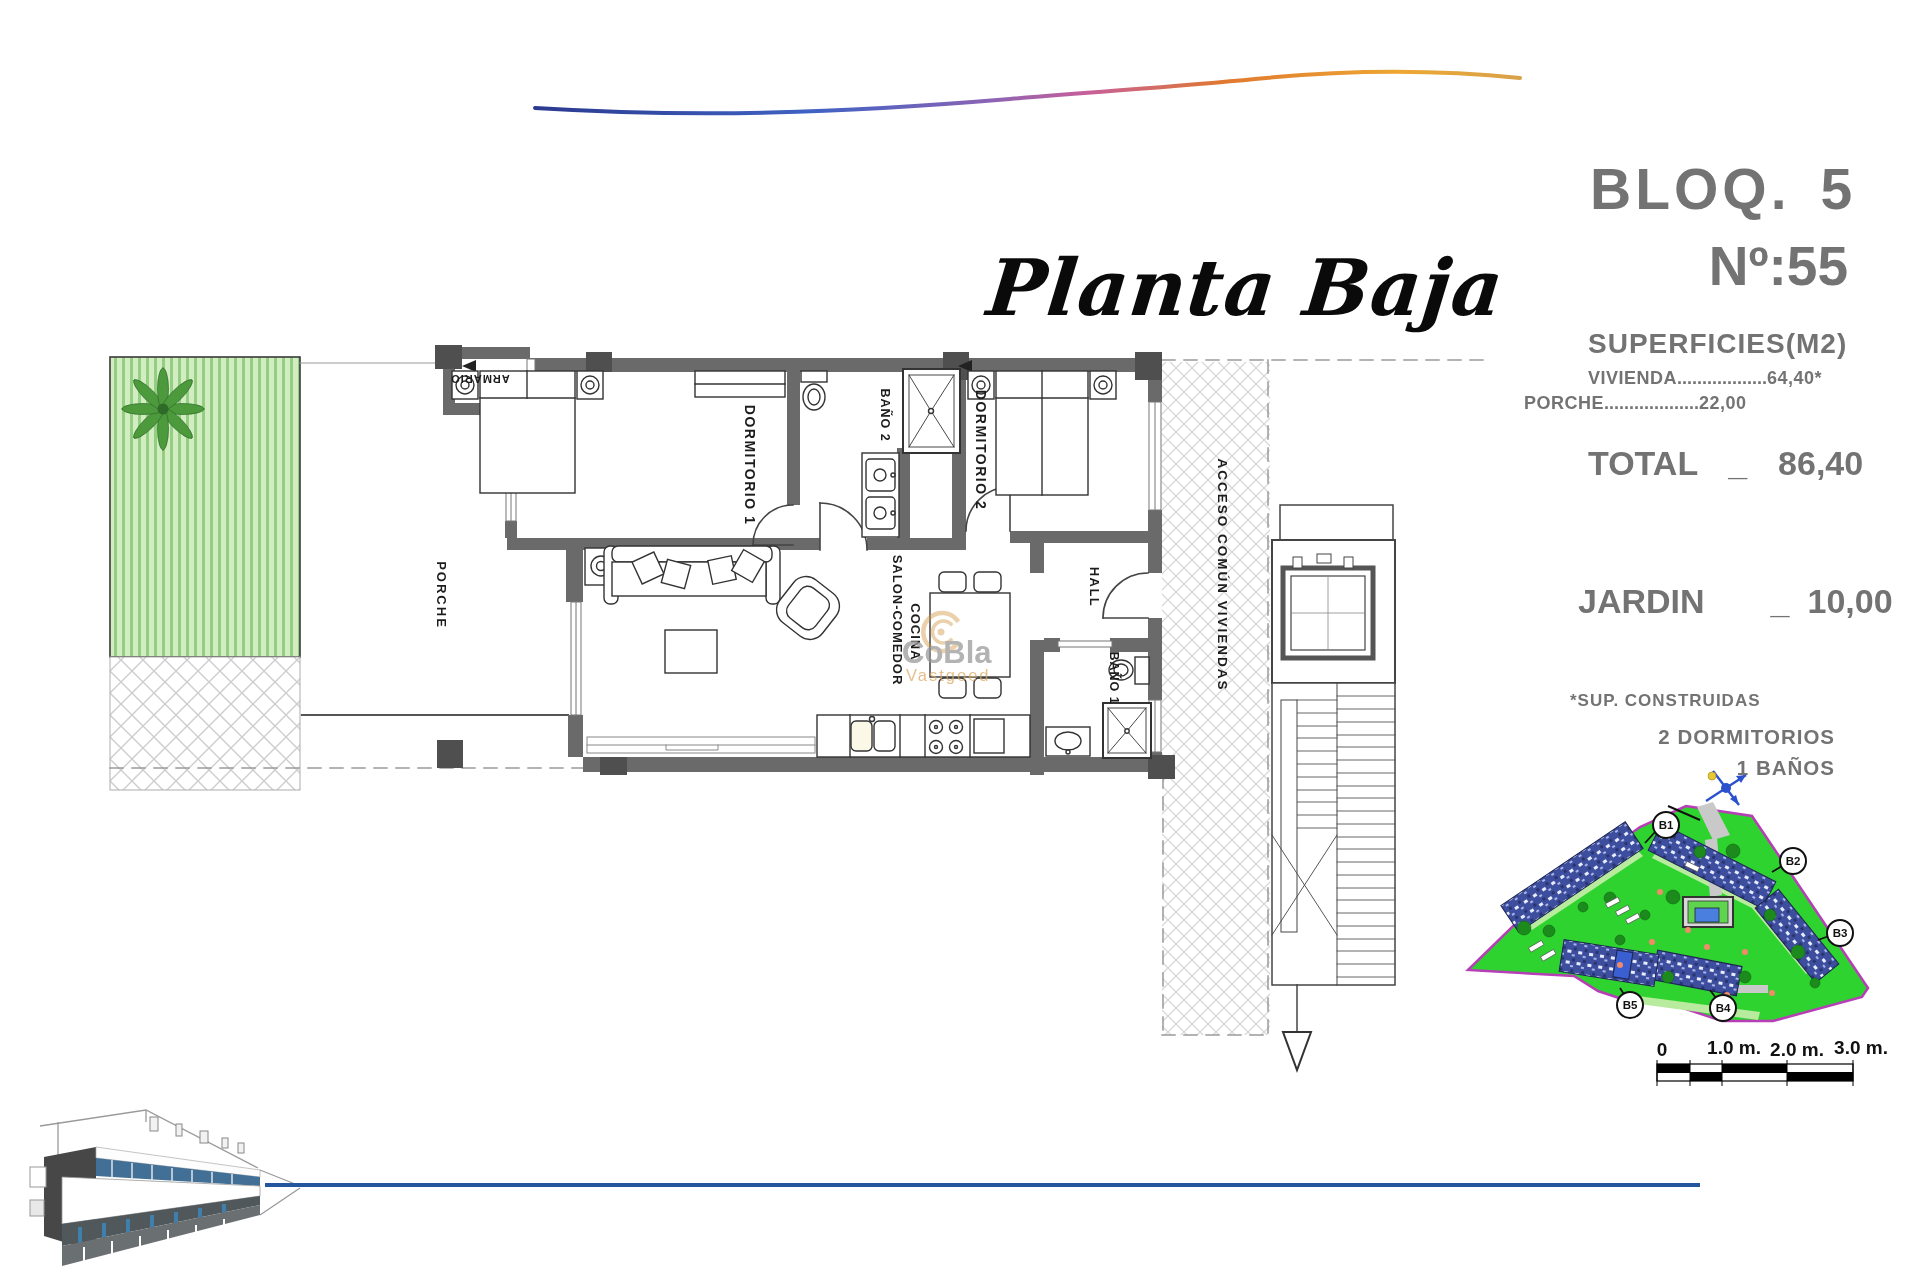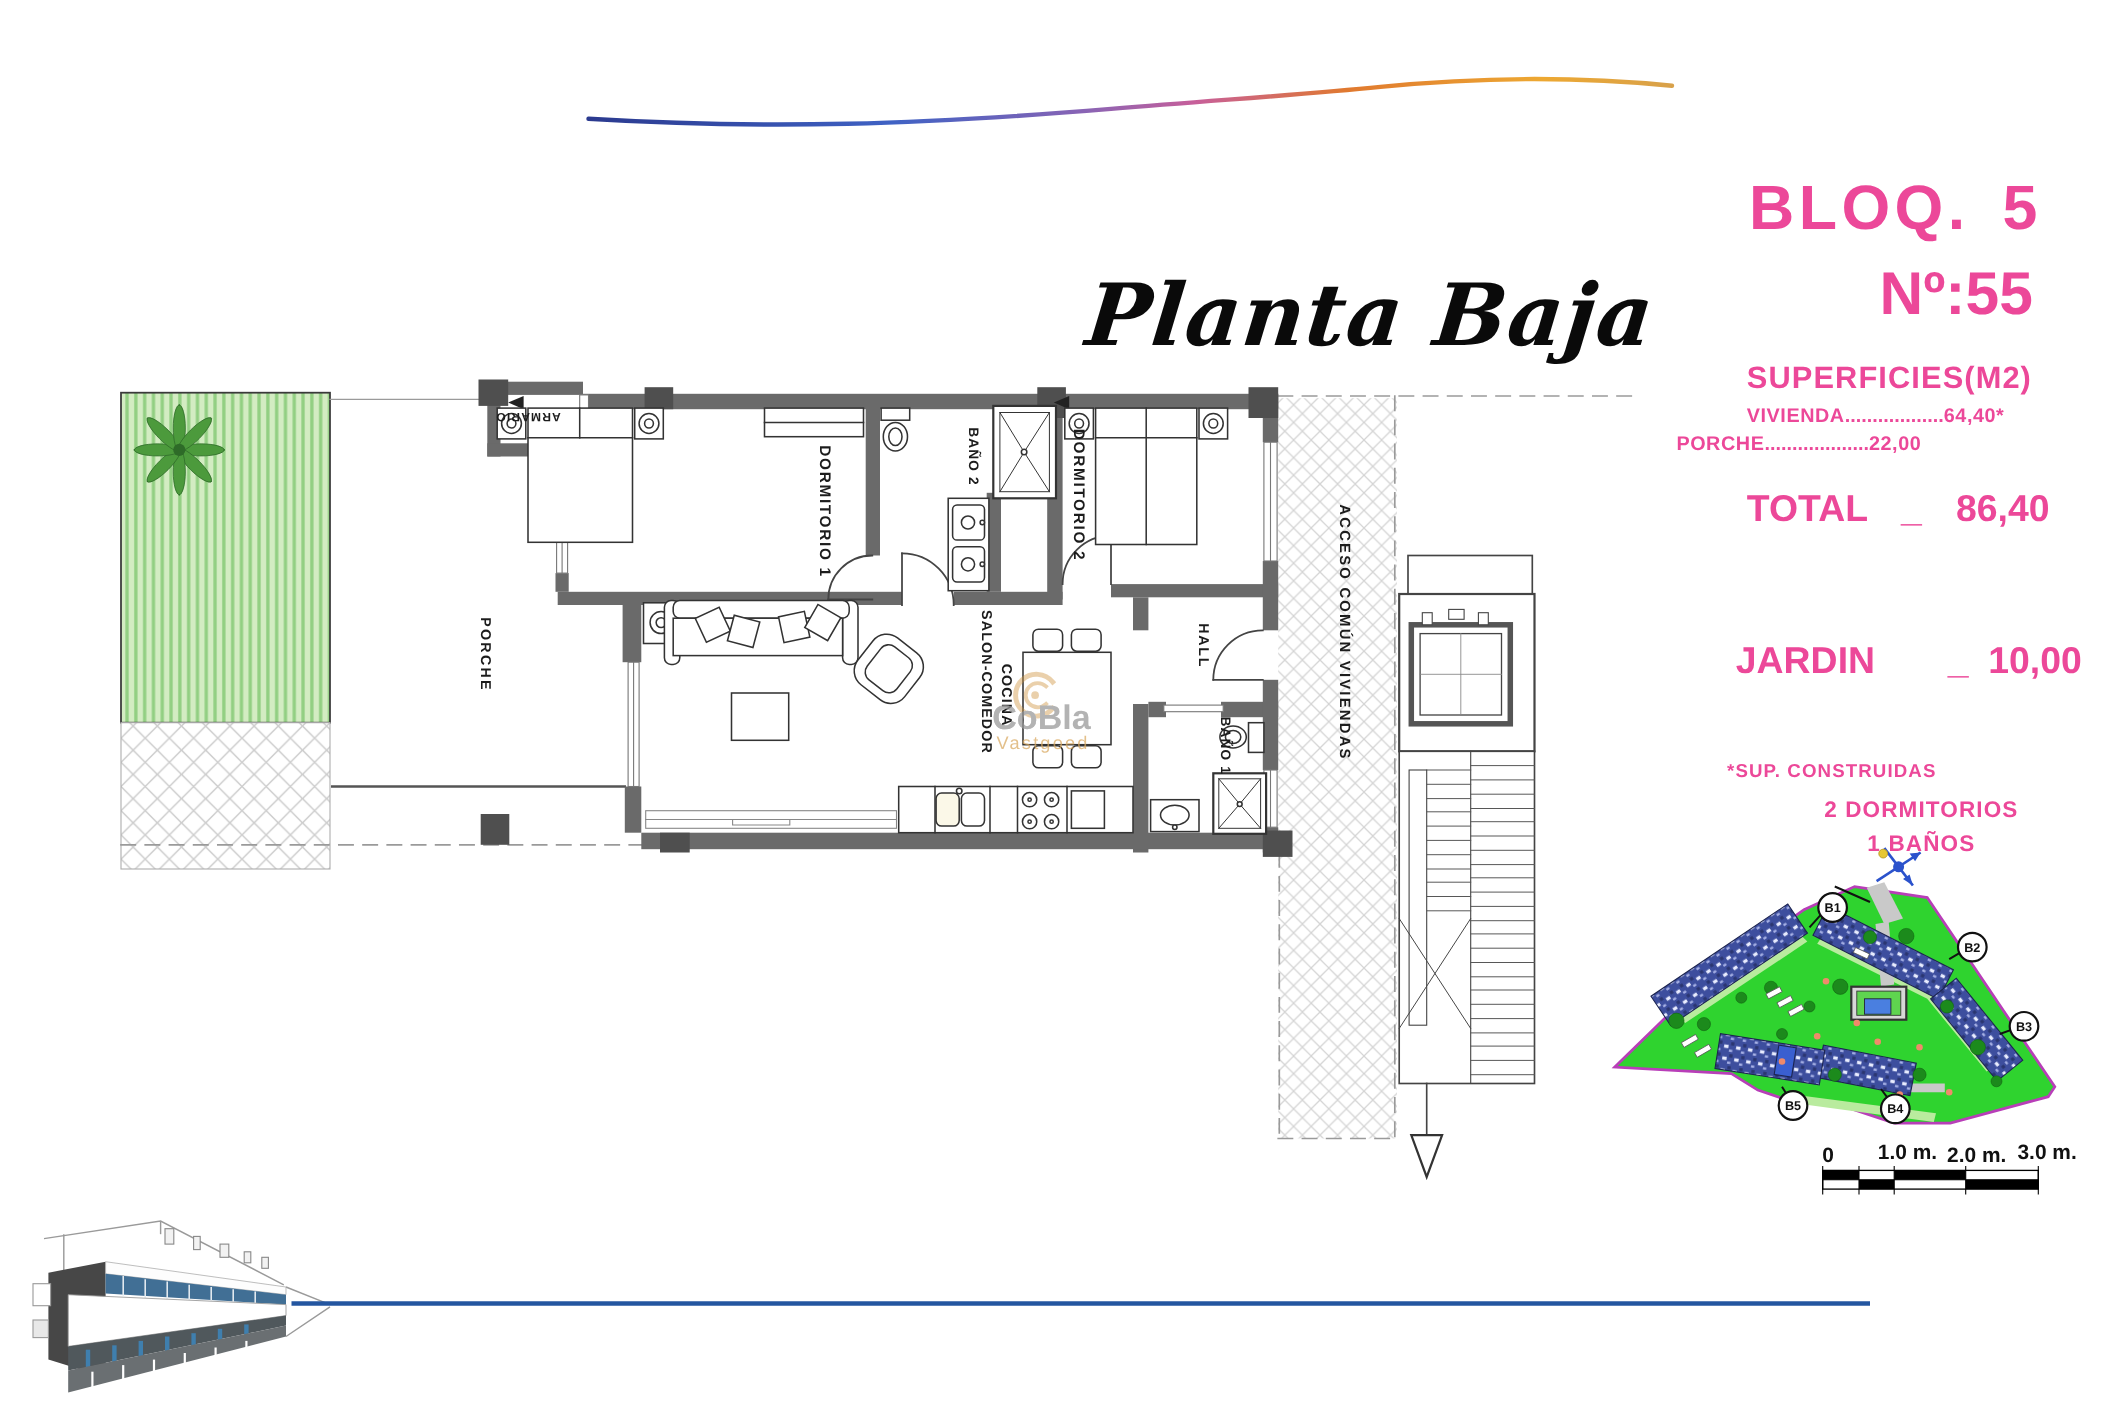--- a/index.html
+++ b/index.html
@@ -5,36 +5,36 @@
   html,body{margin:0;padding:0;background:#e8e8e8;}
   #page{position:relative;width:1920px;height:1280px;background:#ffffff;overflow:hidden;
         font-family:"Liberation Sans",sans-serif;}
   #plan-svg{position:absolute;left:0;top:0;}
   .abs{position:absolute;}
   
   .script-title{left:988px;top:242px;font-family:"DejaVu Serif",serif;font-style:italic;
     font-weight:bold;font-size:78px;color:#0a0a0a;transform:skewX(-6deg);white-space:nowrap;
     letter-spacing:1px;}
   
-  .cad{color:#ec4899;font-weight:bold;white-space:nowrap;}
+  .cad{color:#737373;font-weight:bold;white-space:nowrap;}
   .blk-row{left:1590px;top:156px;font-size:57px;letter-spacing:4px;display:flex;gap:30px;}
   .num-row{left:1590px;top:234px;font-size:55px;width:258px;display:flex;justify-content:flex-end;}
   .sup-head{left:1588px;top:328px;font-size:28px;letter-spacing:1px;}
   .sup-row{left:1588px;font-size:18px;letter-spacing:0.5px;}
   .sup-row .dots{letter-spacing:0;}
   .r1{top:368px;}
   .r2{top:393px;left:1524px;}
   .total-row{left:1588px;top:444px;font-size:34px;display:flex;}
   .total-row .sep{margin-left:30px;}
   .total-row .val{margin-left:31px;}
   .jardin-row{left:1578px;top:582px;font-size:34px;display:flex;gap:14px;}
   .jardin-row .sep{margin-left:52px;}
   .jardin-row .val{margin-left:4px;}
   .footnote{left:1570px;top:691px;font-size:17px;letter-spacing:1px;}
-  .features{right:85px;top:721px;text-align:center;font-size:20.5px;letter-spacing:1px;line-height:31px;}
+  .features{right:85px;top:721px;text-align:right;font-size:20.5px;letter-spacing:1px;line-height:31px;}
   svg text{font-family:"Liberation Sans",sans-serif;}
 </style>
 </head>
 <body>
 
 <div id="page">
 
 <svg id="plan-svg" width="1920" height="1280" viewBox="0 0 1920 1280">
   <defs>
     <pattern id="pat-garden" patternUnits="userSpaceOnUse" width="8" height="8">

